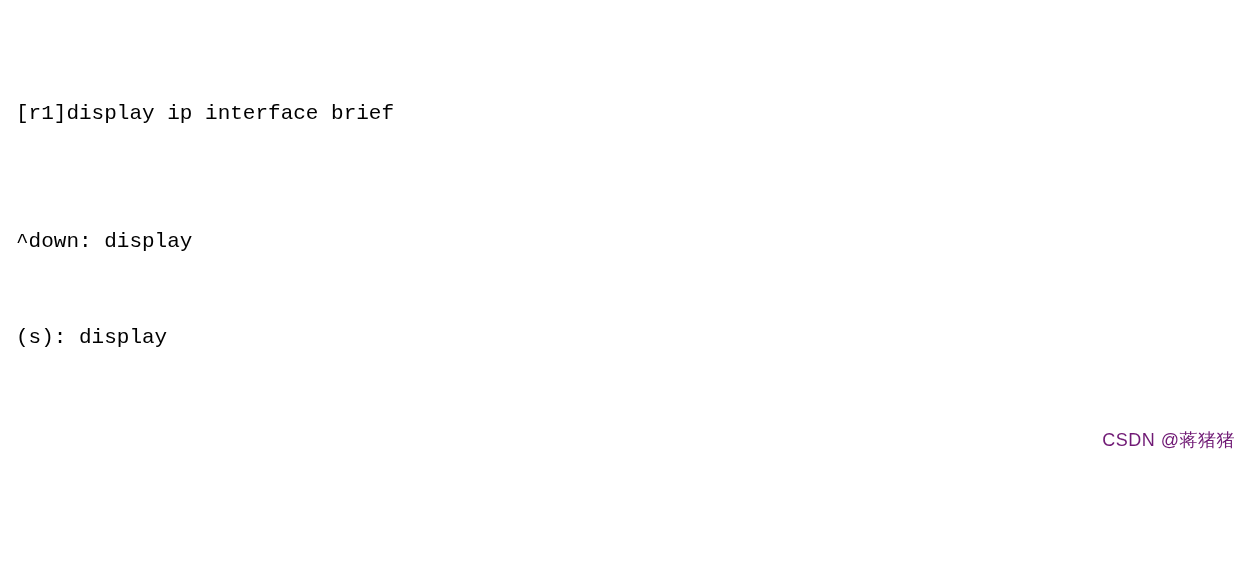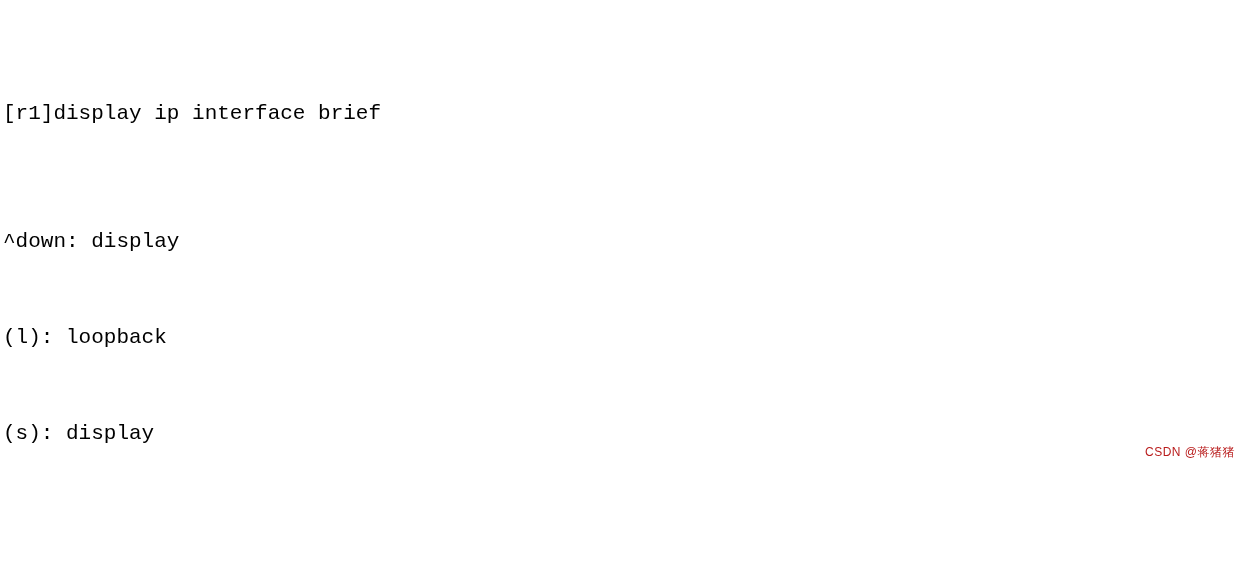--- a/index.html
+++ b/index.html
@@ -16,52 +16,51 @@
   }
   #terminal {
     position: relative;
     width: 1243px;
     height: 474px;
     background: #ffffff;
     color: #000000;
     font-family: "Liberation Mono", "DejaVu Sans Mono", monospace;
     font-size: 21px;
     line-height: 32px;
-    padding: 2px 0 0 3px;
+    padding: 2px 0 0 16px;
     box-sizing: border-box;
     white-space: pre;
     letter-spacing: 0px;
   }
   .line {
     height: 32px;
     white-space: pre;
     font-family: "Liberation Mono", "DejaVu Sans Mono", monospace;
   }
 
   #watermark {
     position: absolute;
     right: 8px;
-    bottom: 6px;
+    bottom: 18px;
     font-family: "Liberation Sans", "DejaVu Sans", sans-serif;
-    font-size: 12px;
-    color: #b91c1c;
+    font-size: 18px;
+    color: #701a75;
     letter-spacing: 0.5px;
     white-space: nowrap;
     user-select: none;
   }
 </style>
 </head>
 <body>
 
 <div id="terminal">
 
   <div class="line">[r1]display ip interface brief</div>
 
   <div class="line">^down: display</div>
-  <div class="line">(l): loopback</div>
   <div class="line">(s): display</div>
 
   
   
   
   
 
   
 
   

